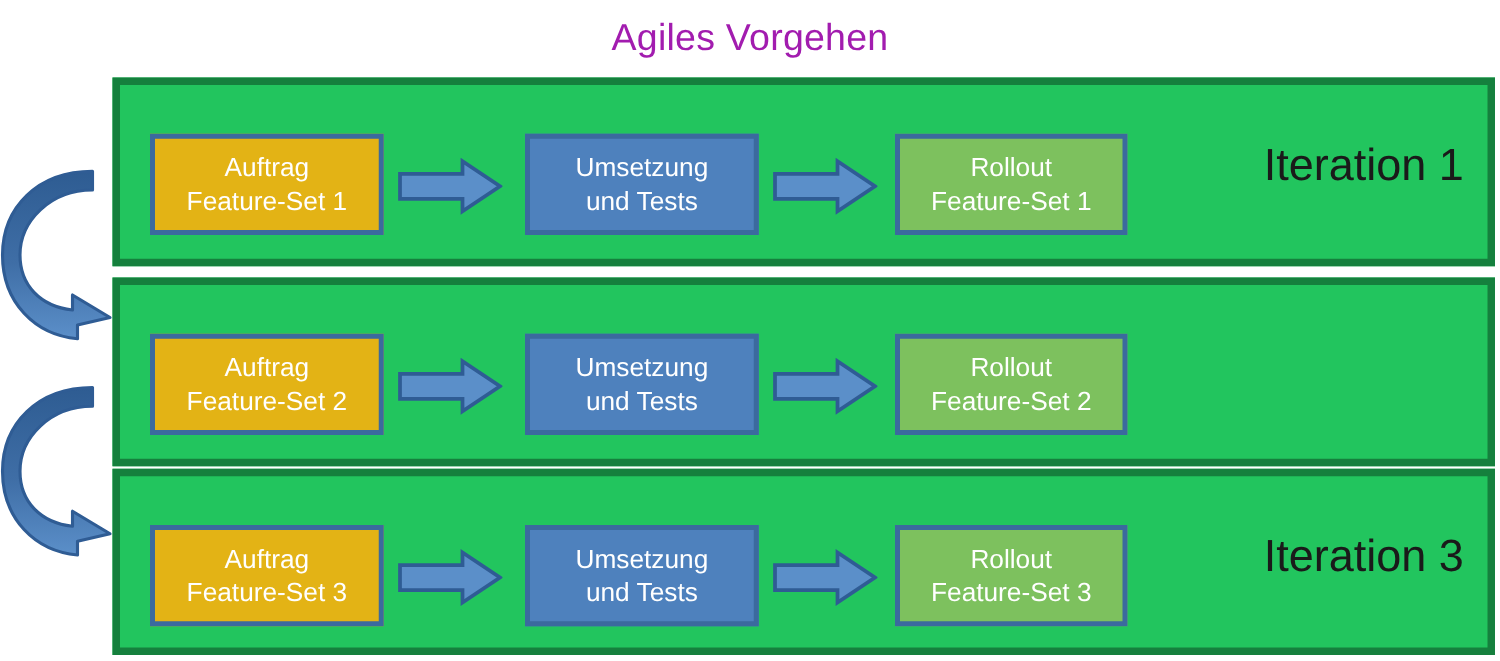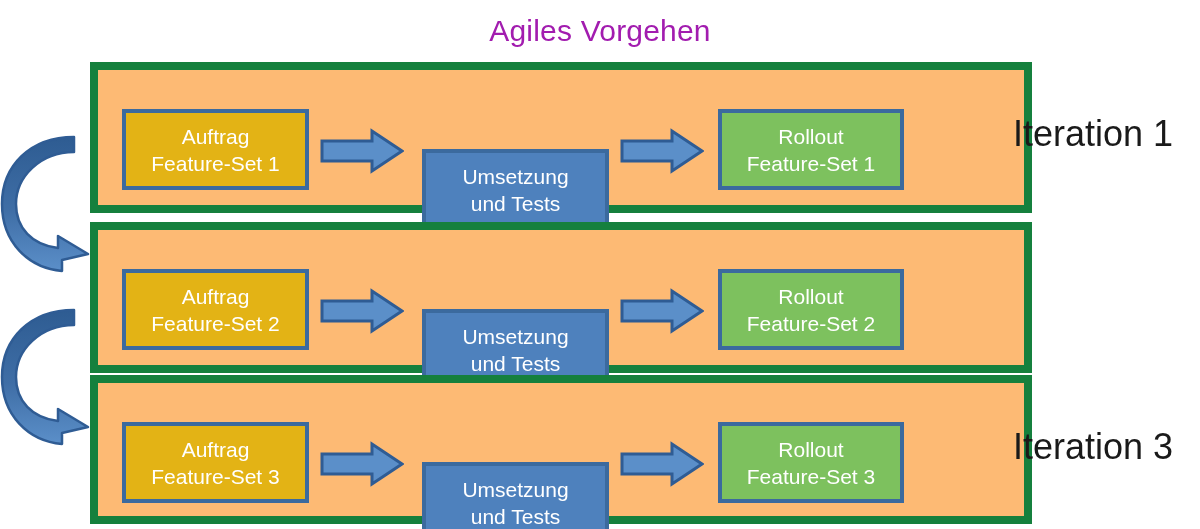--- a/index.html
+++ b/index.html
@@ -34,23 +34,23 @@
     line-height: 34px;
     color: #a21caf;
     letter-spacing: 0.2px;
     white-space: nowrap;
   }
 
   
   .iteration-row {
     position: absolute;
     left: 90px;
-    width: 942px;
-    background: #fdba74;
-    border: 8px solid #15803d;
+    width: 1106px;
+    background: #22c55e;
+    border: 6px solid #15803d;
     box-sizing: border-box;
   }
   #iteration-row-0 { top: 62px;  height: 151px; }
   #iteration-row-1 { top: 222px; height: 151px; }
   #iteration-row-2 { top: 375px; height: 149px; }
 
   
   .proc-box {
     position: absolute;
     box-sizing: border-box;
@@ -61,21 +61,21 @@
     justify-content: center;
     color: #ffffff;
     font-size: 21px;
     line-height: 27px;
     text-align: center;
     white-space: nowrap;
   }
   .proc-box .ln { display: block; }
 
   .box-order   { background: #e3b315; }
-  .box-impl    { background: #4e81bd; margin-top: 40px; }
+  .box-impl    { background: #4e81bd; }
   .box-rollout { background: #7dc15e; text-align: center; }
 
   
   .box-order   { left: 24px;  top: 39px; width: 187px; height: 81px; }
   .box-impl    { left: 324px; top: 39px; width: 187px; height: 81px; }
   .box-rollout { left: 620px; top: 39px; width: 186px; height: 81px; }
 
   
   .block-arrow {
     position: absolute;

